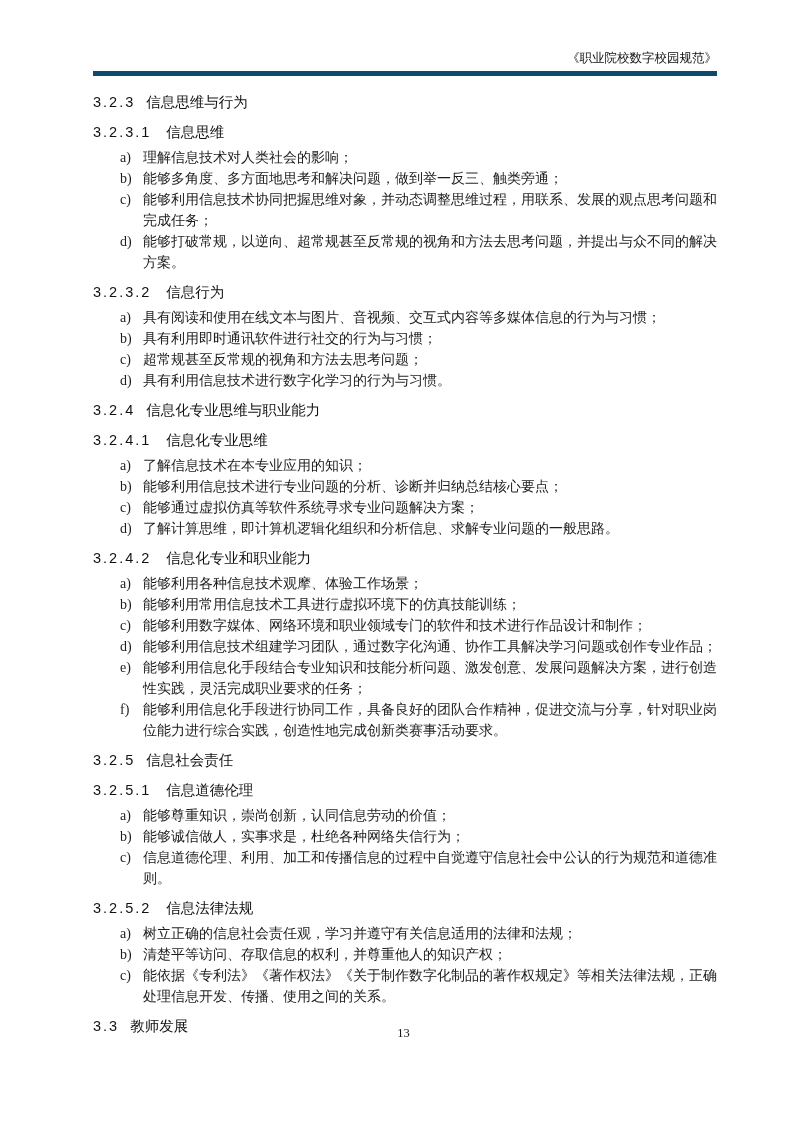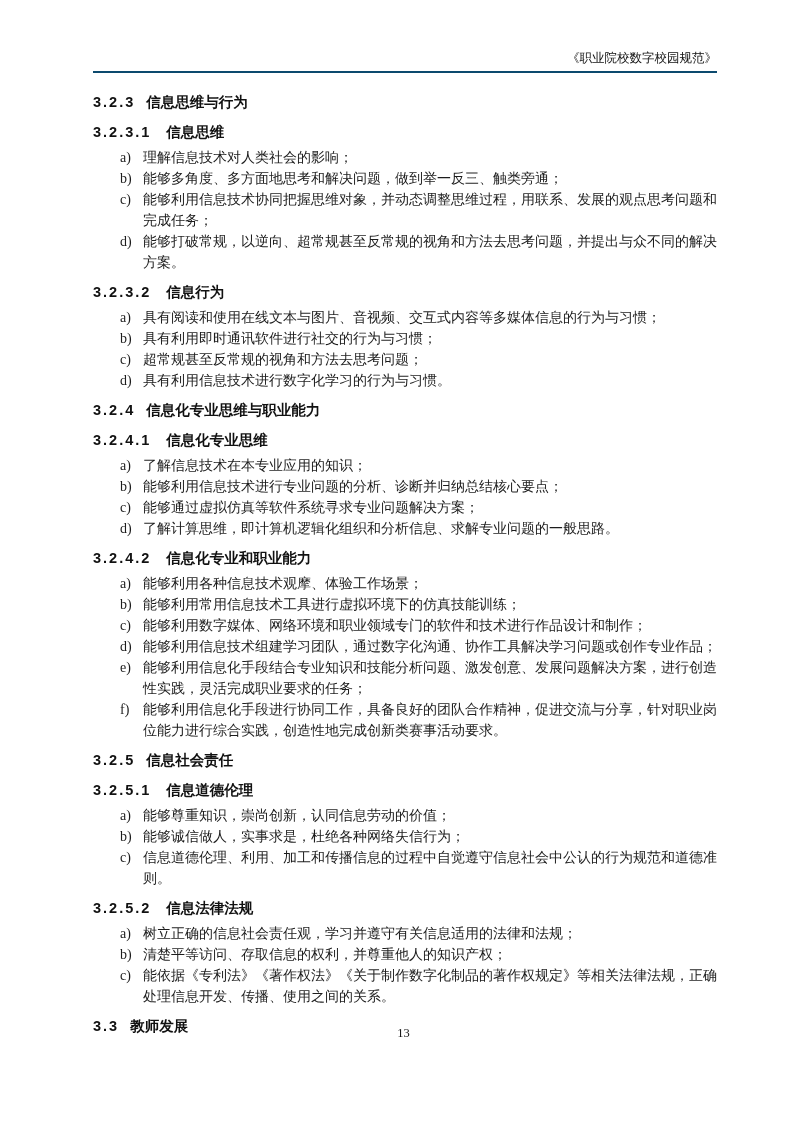--- a/index.html
+++ b/index.html
@@ -18,32 +18,32 @@
   }
   .running-header {
     position: absolute;
     top: 50px;
     left: 93px;
     width: 624px;
     text-align: right;
     font-size: 12.5px;
     line-height: 17px;
     color: #111;
-    border-bottom: 2px solid #0c4a6e;
+    border-bottom: 5px solid #0c4a6e;
     padding-bottom: 4px;
   }
   .content {
     position: absolute;
     top: 71px;
     left: 93px;
     width: 624px;
   }
   .heading {
     font-family: "Liberation Sans", sans-serif;
-    font-weight: bold;
+    font-weight: normal;
     font-size: 14.5px;
     line-height: 21px;
     margin-top: 9px;
     margin-bottom: 4px;
     color: #111;
     white-space: nowrap;
   }
   .heading:first-child { margin-top: 21px; }
   .sec-num {
     letter-spacing: 2px;

